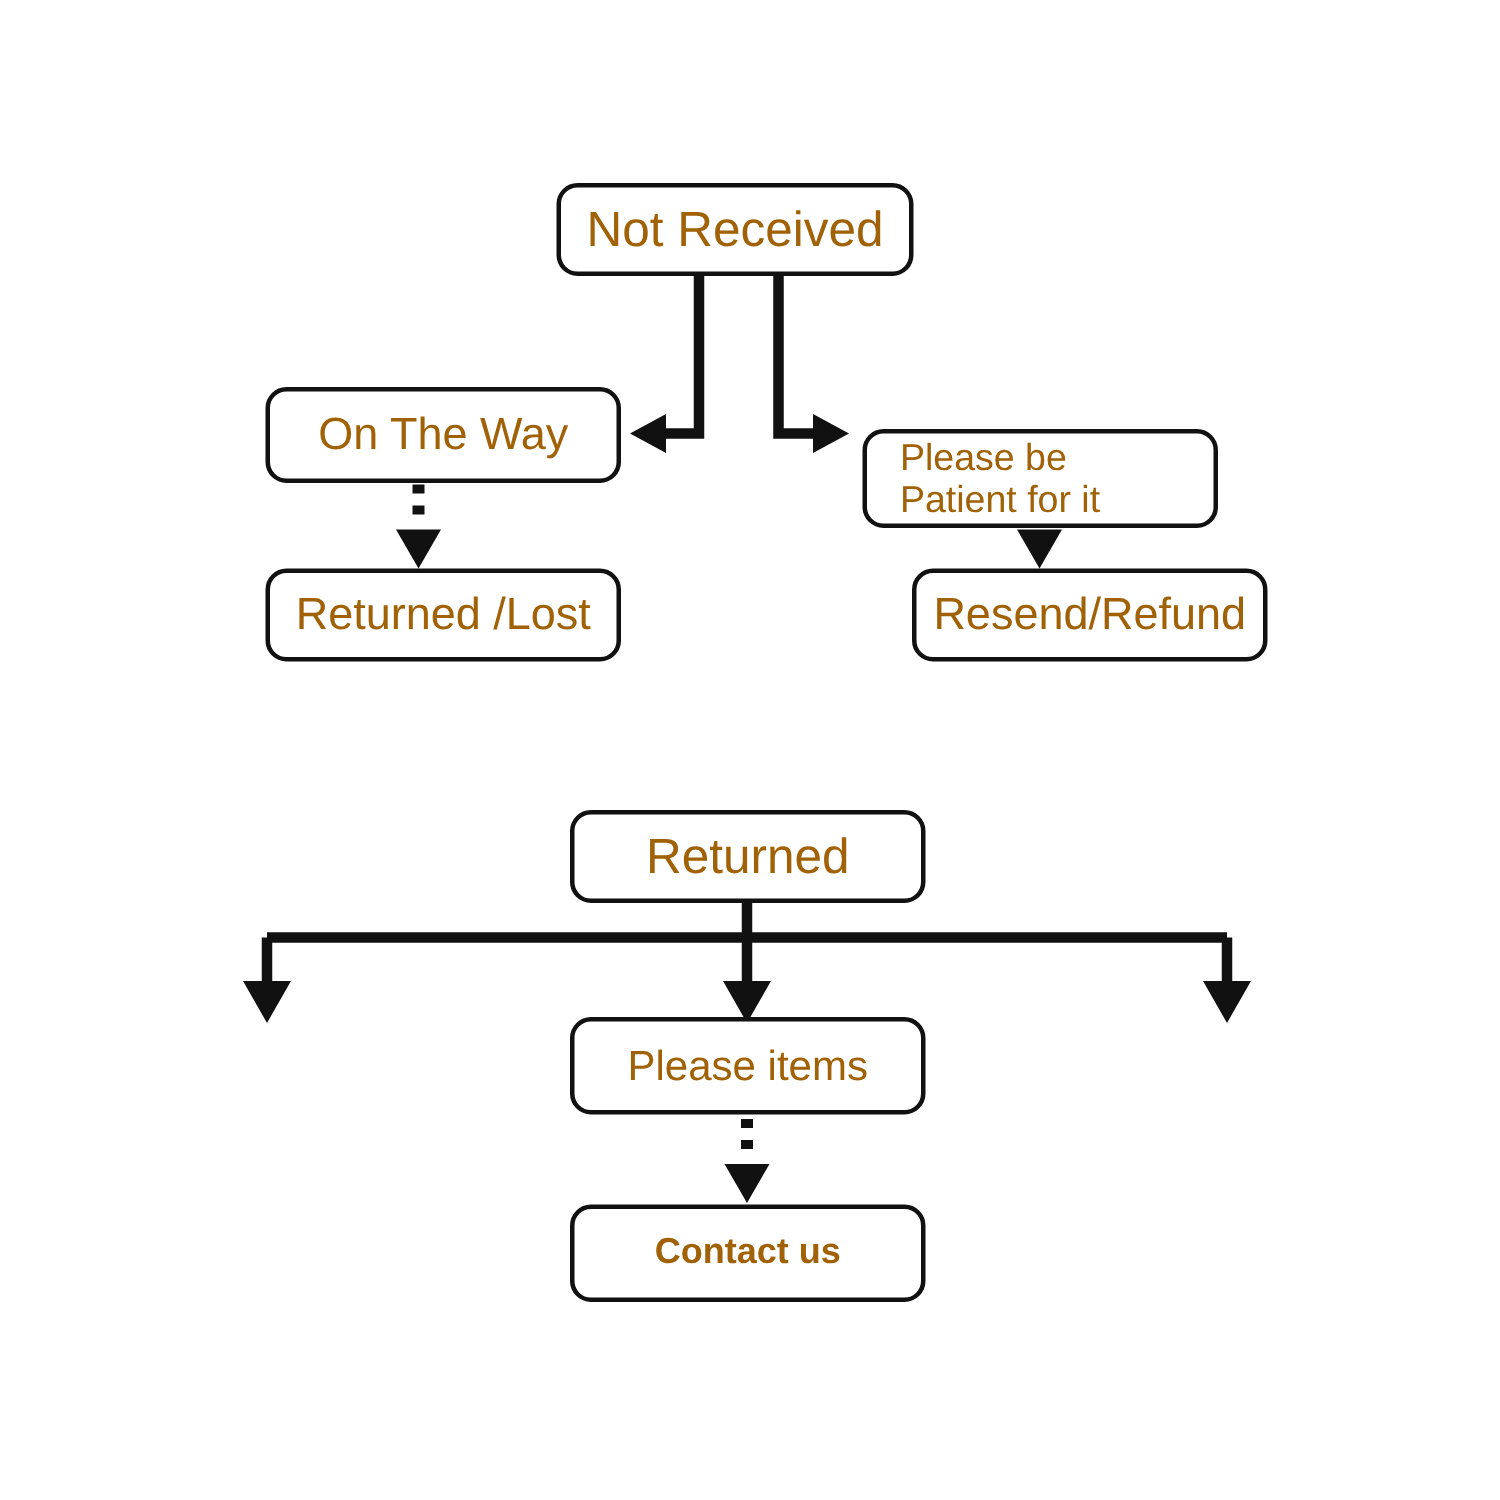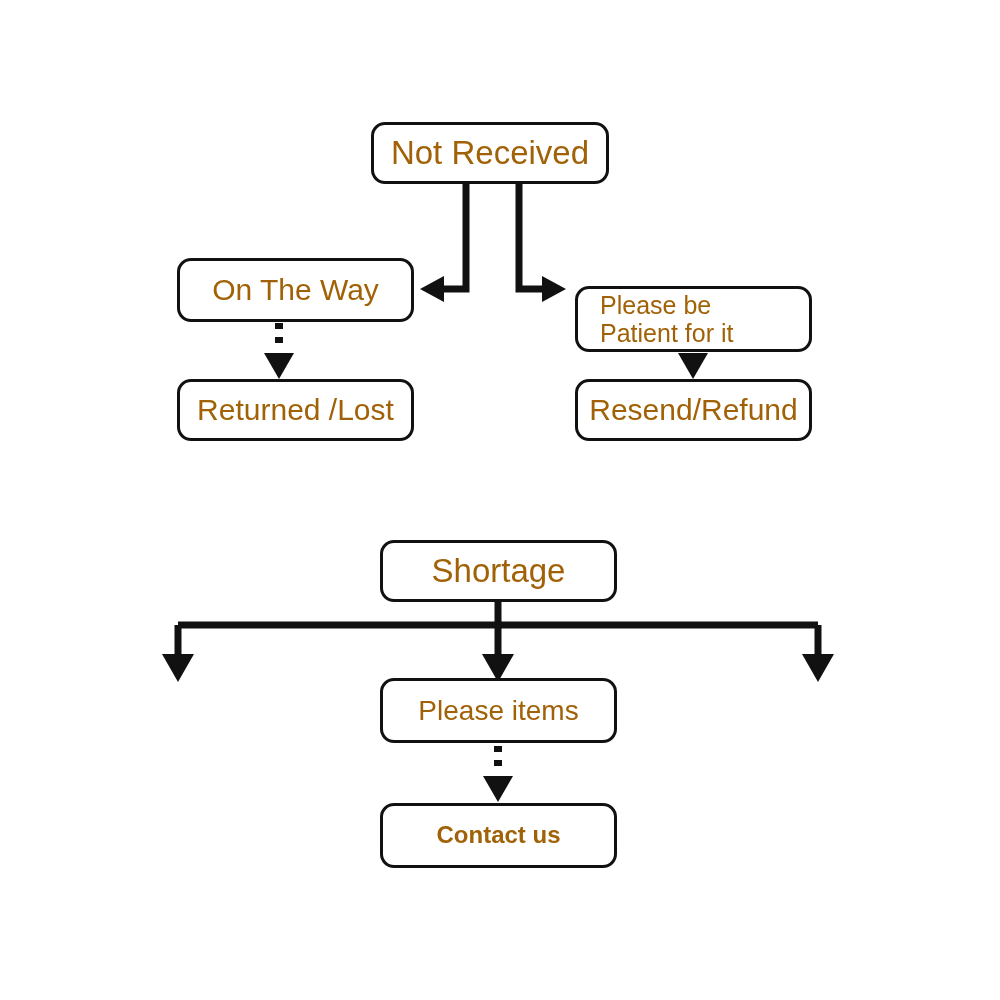--- a/index.html
+++ b/index.html
@@ -100,23 +100,23 @@
 
   <div class="node" style="left:371px; top:122px; width:238px; height:62px; font-size:33px;">Not Received</div>
 
   <div class="node" style="left:177px; top:258px; width:237px; height:64px; font-size:30px;">On The Way</div>
 
   <div class="node left-align" style="left:575px; top:257px; width:237px; height:66px; font-size:25px;margin-top:29px;">Please be
 Patient for it</div>
 
   <div class="node" style="left:177px; top:379px; width:237px; height:62px; font-size:30px;">Returned /Lost</div>
 
-  <div class="node" style="left:575px; top:379px; width:237px; height:62px; font-size:30px;">Resend/Refund</div>
+  <div class="node" style="left:608px; top:379px; width:237px; height:62px; font-size:30px;">Resend/Refund</div>
 
-  <div class="node" style="left:380px; top:540px; width:237px; height:62px; font-size:33px;">Shortage</div>
+  <div class="node" style="left:380px; top:540px; width:237px; height:62px; font-size:33px;">Returned</div>
 
 
   <div class="node" style="left:380px; top:678px; width:237px; height:65px; font-size:28px;">Please items</div>
 
 
   <div class="node" style="left:380px; top:803px; width:237px; height:65px; font-size:24px;font-weight:bold;">Contact us</div>
 
 </div>
 
 </body></html>

